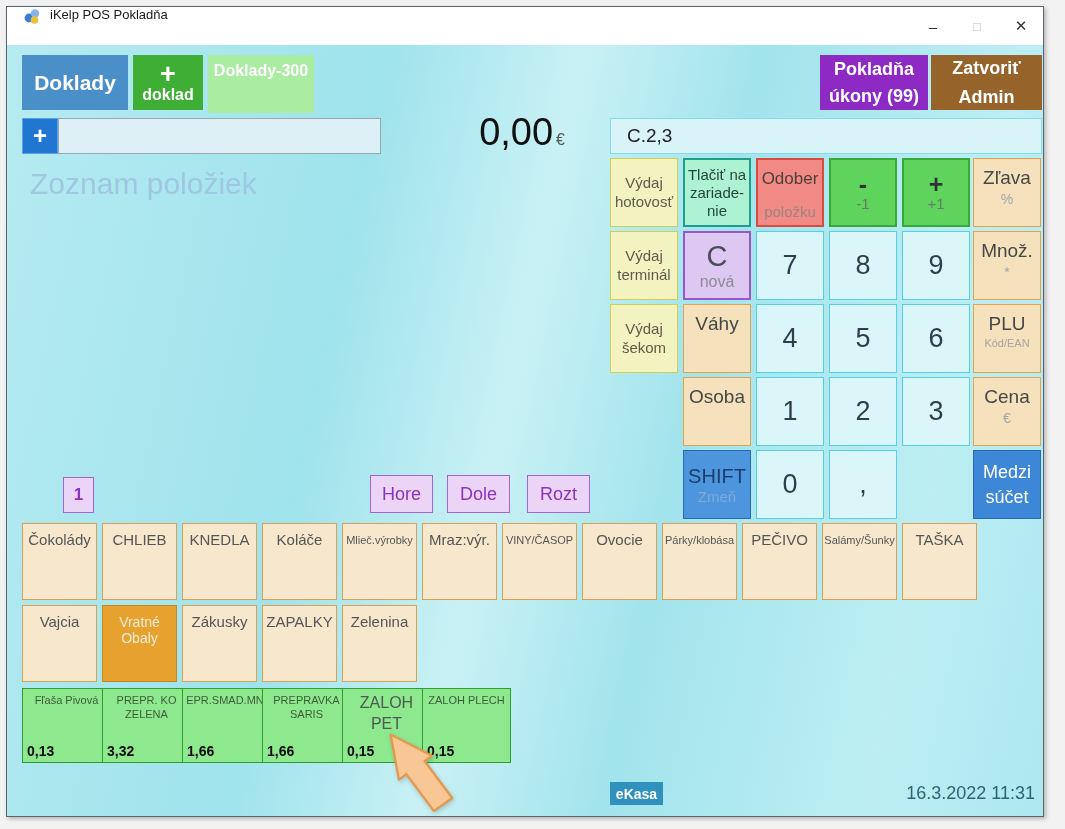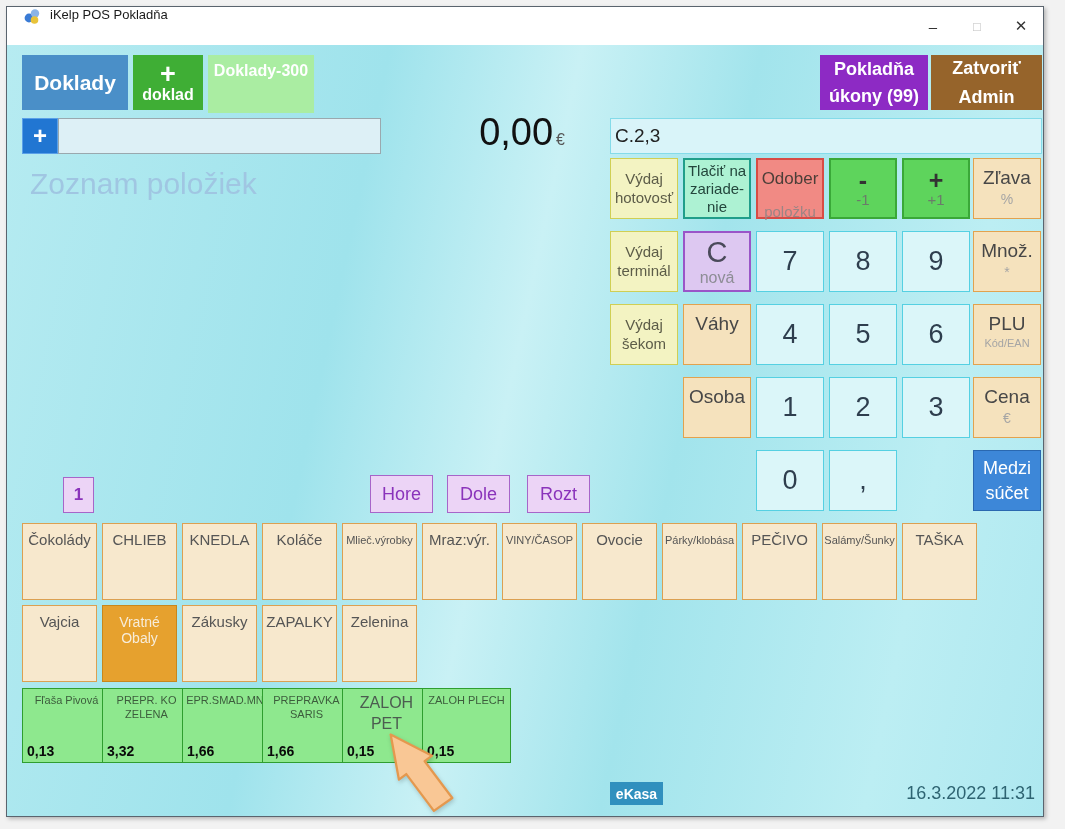--- a/index.html
+++ b/index.html
@@ -42,25 +42,25 @@
   .btn-newdoc .lbl{font-size:16px;font-weight:bold;}
   .btn-doklady300{left:201px;top:10px;width:106px;height:58px;background:#aaeda2;color:#fff;font-size:16px;font-weight:bold;justify-content:flex-start;padding-top:7px;}
   .btn-pokladna{left:813px;top:10px;width:108px;height:55px;background:#8d2ac4;color:#fff;font-size:18px;font-weight:bold;line-height:1.45;}
   .btn-zatvorit{left:924px;top:10px;width:111px;height:55px;background:#96642b;color:#fff;font-size:18px;font-weight:bold;line-height:1.6;}
 
   
   .btn-additem{left:15px;top:73px;width:36px;height:36px;background:#2176d2;border:1px solid #5aa0e8;color:#fff;font-size:24px;font-weight:bold;}
   .search-input{left:51px;top:73px;width:323px;height:36px;background:#ddf0f6;border:1px solid #9aa8ae;}
   .amount{left:373px;top:66px;width:185px;height:44px;text-align:right;font-size:38px;color:#111;}
   .amount .cur{font-size:16px;color:#555;margin-left:3px;}
-  .code-input{left:603px;top:73px;width:432px;height:36px;background:#d9f4f9;border:1px solid #84dbe9;font-size:19px;color:#222;display:flex;align-items:center;padding-left:4px;}
+  .code-input{left:603px;top:73px;width:432px;height:36px;background:#d9f4f9;border:1px solid #84dbe9;font-size:19px;color:#222;display:flex;align-items:center;padding-left:16px;}
   .watermark{left:23px;top:122px;font-size:30px;font-weight:normal;color:#a0c6e2;}
 
   
-  .key{position:absolute;width:68px;height:61px;box-sizing:border-box;display:flex;flex-direction:column;align-items:center;justify-content:center;text-align:center;}
+  .key{position:absolute;width:68px;height:69px;box-sizing:border-box;display:flex;flex-direction:column;align-items:center;justify-content:center;text-align:center;}
   .kc0{left:603px}.kc1{left:676px}.kc2{left:749px}.kc3{left:822px}.kc4{left:895px}.kc5{left:966px}
   .kr0{top:113px}.kr1{top:186px}.kr2{top:259px}.kr3{top:332px}.kr4{top:405px}
   .key-yellow{background:#f3f3c2;border:1px solid #cfcf54;color:#5c5c48;font-size:15px;line-height:1.25;}
   .key-mint{background:#adf2d3;border:2px solid #209e8a;color:#23463c;font-size:15px;line-height:1.2;}
   .key-red{background:#f18a84;border:2px solid #d84b45;justify-content:flex-start;padding-top:9px;}
   .key-red .key-main{font-size:17px;color:#4c3e38;}
   .key-red .key-sub{font-size:15px;color:#9c8484;margin-top:14px;}
   .key-green{background:#5ed45c;border:2px solid #3aa838;}
   .key-green .key-main{font-size:25px;font-weight:bold;color:#333;line-height:22px;}
   .key-green .key-sub{font-size:15px;color:#6b7b6b;}
@@ -197,20 +197,24 @@
       <span class="key-main">Osoba</span>
     </div>
     <div class="key kc2 kr3 key-cyan">1</div>
     <div class="key kc3 kr3 key-cyan">2</div>
     <div class="key kc4 kr3 key-cyan">3</div>
     <div class="key kc5 kr3 key-wheat">
       <span class="key-main">Cena</span>
       <span class="key-sub">€</span>
     </div>
 
+    <div class="key kc1 kr4 key-shift">
+      <span class="key-main">SHIFT</span>
+      <span class="key-sub">Zmeň</span>
+    </div>
     <div class="key kc2 kr4 key-cyan">0</div>
     <div class="key kc3 kr4 key-cyan">,</div>
     <div class="key kc5 kr4 key-blue preline">Medzi
 súčet</div>
 
     <div class="abs center btn-page">1</div>
     <div class="abs center btn-nav nav-hore">Hore</div>
     <div class="abs center btn-nav nav-dole">Dole</div>
     <div class="abs center btn-nav nav-rozt">Rozt</div>
 

